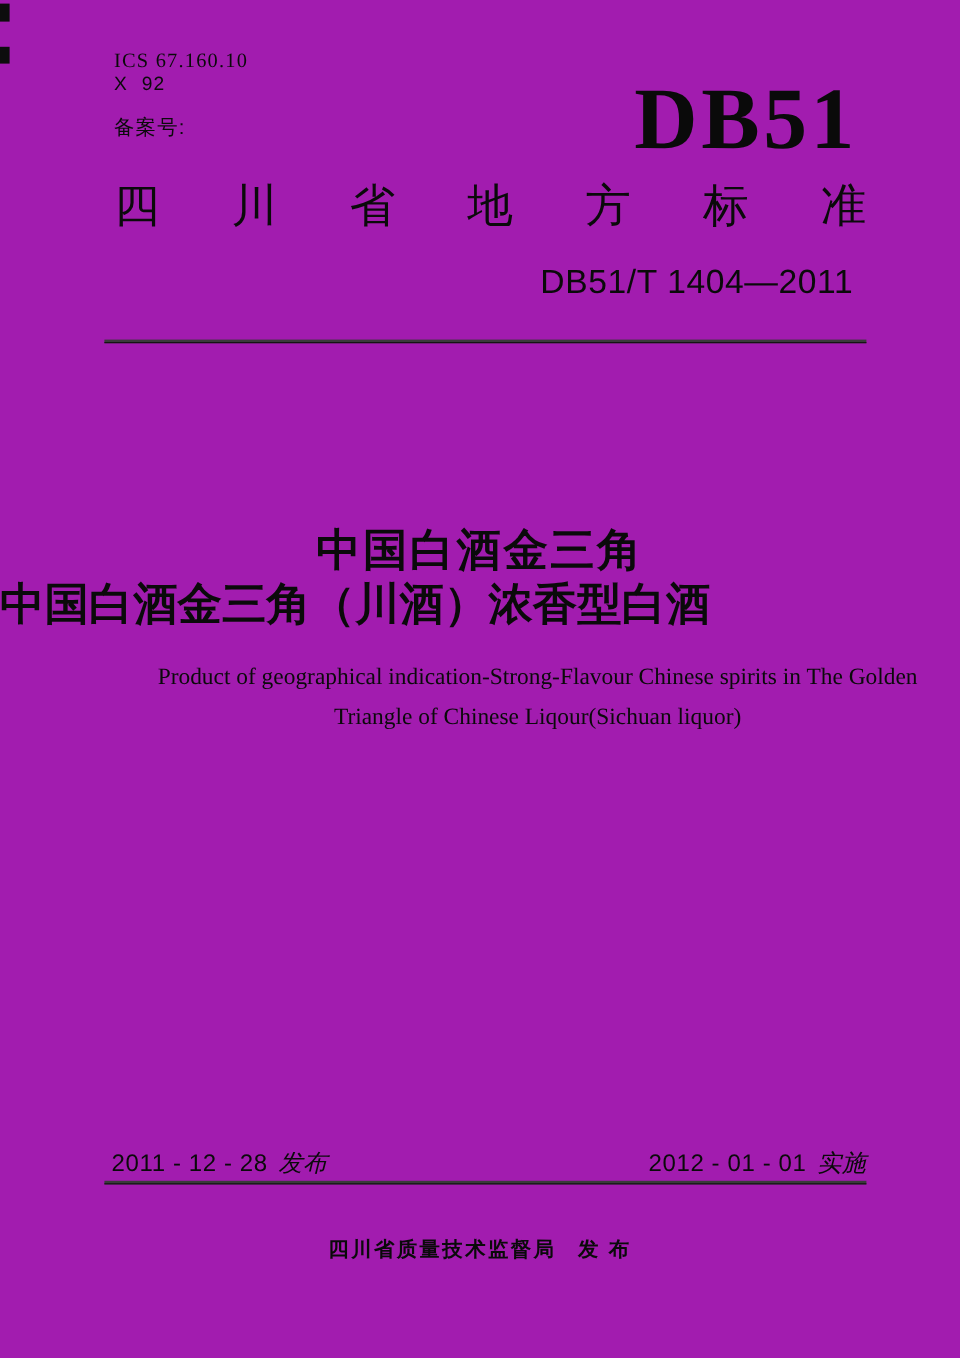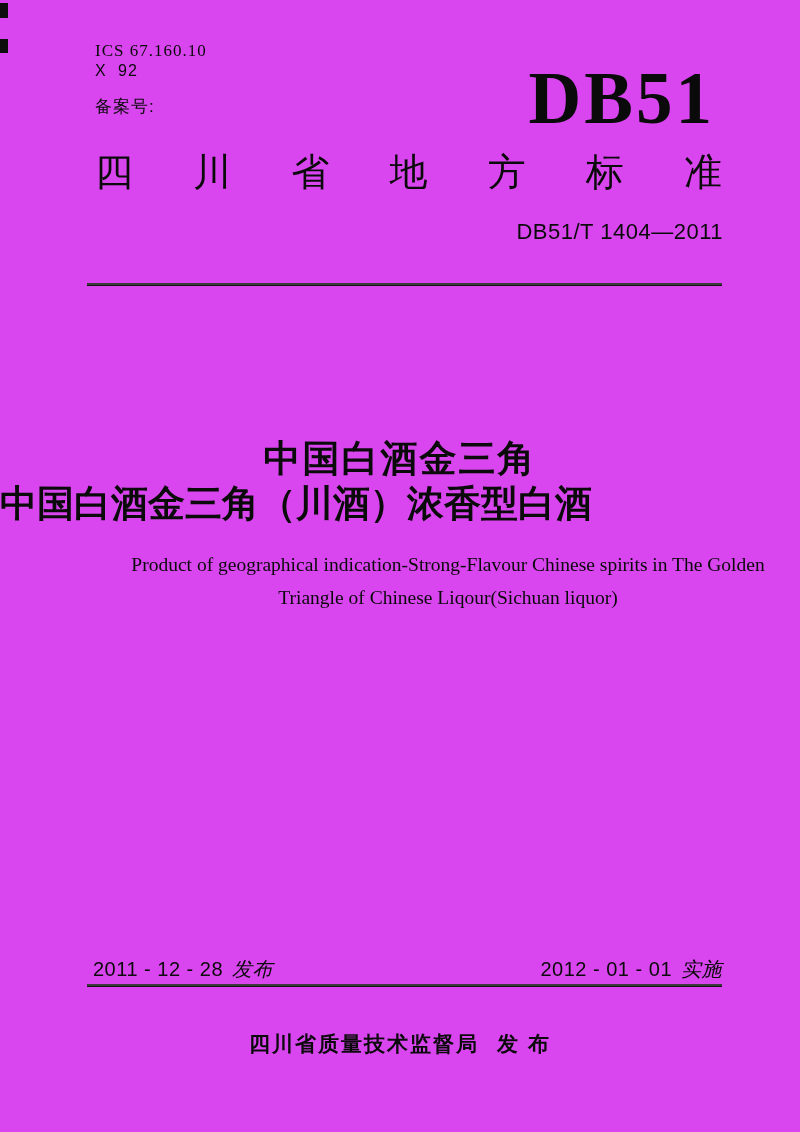--- a/index.html
+++ b/index.html
@@ -1,20 +1,20 @@
 <!DOCTYPE html>
 <html><head>
 <meta charset="utf-8">
 <style>
   html, body { margin: 0; padding: 0; background: #ffffff; }
   .page {
     position: relative;
     width: 800px;
     height: 1132px;
-    background: #d946ef;
+    background: #a21caf;
     color: #0a0a0a;
     font-family: "Liberation Sans", sans-serif;
     overflow: hidden;
   }
   .abs { position: absolute; }
 
   
   .scan-mark { position: absolute; left: 0; width: 8px; background: #0d0d0d; }
   .scan-mark-1 { top: 3px; height: 15px; }
   .scan-mark-2 { top: 39px; height: 14px; }
@@ -45,22 +45,22 @@
 
   
   .std-name {
     left: 95px; top: 151px; width: 627px;
     display: flex; justify-content: space-between;
     font-size: 38px; line-height: 42px;
   }
   .std-name span { display: inline-block; }
 
   .std-number {
-    top: 219px; right: 77px;
-    font-size: 22px; letter-spacing: 0.5px;
+    top: 219px; right: 89px;
+    font-size: 28px; letter-spacing: 0.5px;
   }
 
   .rule { left: 87px; width: 635px; height: 3px; background: #3a3a3a; border-bottom: 1px solid #141414; box-sizing: border-box; }
   .rule-top { top: 283px; }
   .rule-bottom { top: 984px; }
 
   
   .title-zh-1 {
     left: 0; top: 434px; width: 100%;
     text-align: center; font-weight: bold;
@@ -84,21 +84,21 @@
     display: flex; justify-content: space-between;
     font-size: 20px; letter-spacing: 0.5px;
   }
   .date-group .date-label { margin-left: 9px; font-style: italic; }
 
   
   .publisher-row {
     left: 0; top: 1030px; width: 100%;
     display: flex; justify-content: center; align-items: baseline;
     gap: 18px;
-    font-size: 21px; font-weight: bold; letter-spacing: 2px;
+    font-size: 17px; font-weight: bold; letter-spacing: 2px;
   }
 </style>
 </head>
 <body>
 
 <div class="page">
 
   <div class="scan-mark scan-mark-1"></div>
   <div class="scan-mark scan-mark-2"></div>
 

